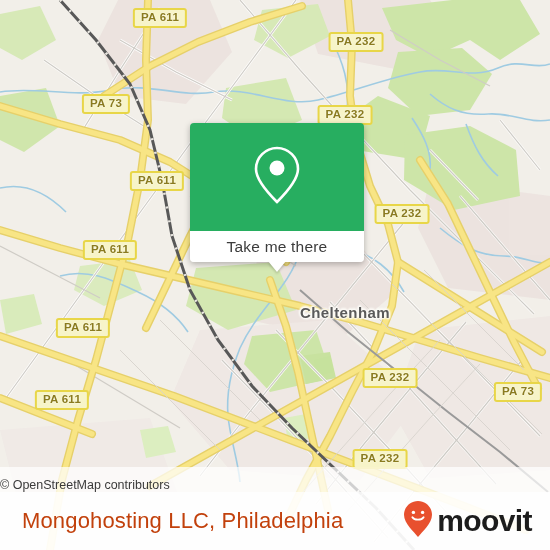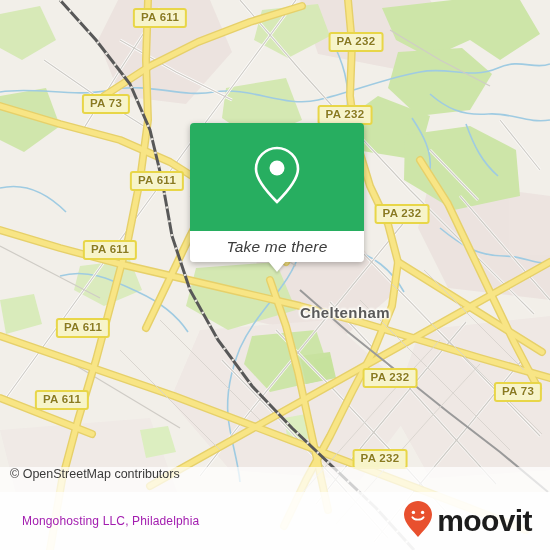--- a/index.html
+++ b/index.html
@@ -62,61 +62,59 @@
     display:flex;align-items:center;justify-content:center;
   }
   .popup-foot{
     background:#ffffff;
     height:31px;
     border-radius:0 0 4px 4px;
     display:flex;align-items:center;justify-content:center;
     font-size:15.5px;
     color:#3c3c3c;
     letter-spacing:.2px;
-    font-style:italic;
   }
   .popup-tail{
     position:absolute;
     left:50%;bottom:-10px;
     margin-left:-9px;
     width:0;height:0;
     border-left:9px solid transparent;
     border-right:9px solid transparent;
     border-top:11px solid #ffffff;
     filter:drop-shadow(0 2px 1px rgba(0,0,0,.16));
   }
 
   
   .attrib{
     position:absolute;
     left:0;bottom:58px;
     width:100%;
     height:25px;
     background:rgba(255,255,255,.72);
-    display:flex;align-items:flex-start;
+    display:flex;align-items:flex-end;
     font-size:12.5px;
     color:#3a3a3a;
-    padding-left:10px;
     box-sizing:border-box;
     z-index:30;
   }
 
   
   .footer{
     position:absolute;
     left:0;bottom:0;width:100%;height:58px;
     background:rgba(255,255,255,.93);
     z-index:35;
     display:flex;align-items:center;justify-content:space-between;
     box-sizing:border-box;
     padding:0 18px 0 22px;
   }
   .footer-title{
-    font-size:12px;
-    color:#a21caf;
+    font-size:22px;
+    color:#c2410c;
     letter-spacing:.15px;
     white-space:nowrap;
   }
   .brand{display:flex;align-items:center;gap:4px;}
   .brand-word{
     font-size:30px;
     color:#1c1c1c;
     letter-spacing:-.6px;
     font-weight:bold;
     line-height:30px;

